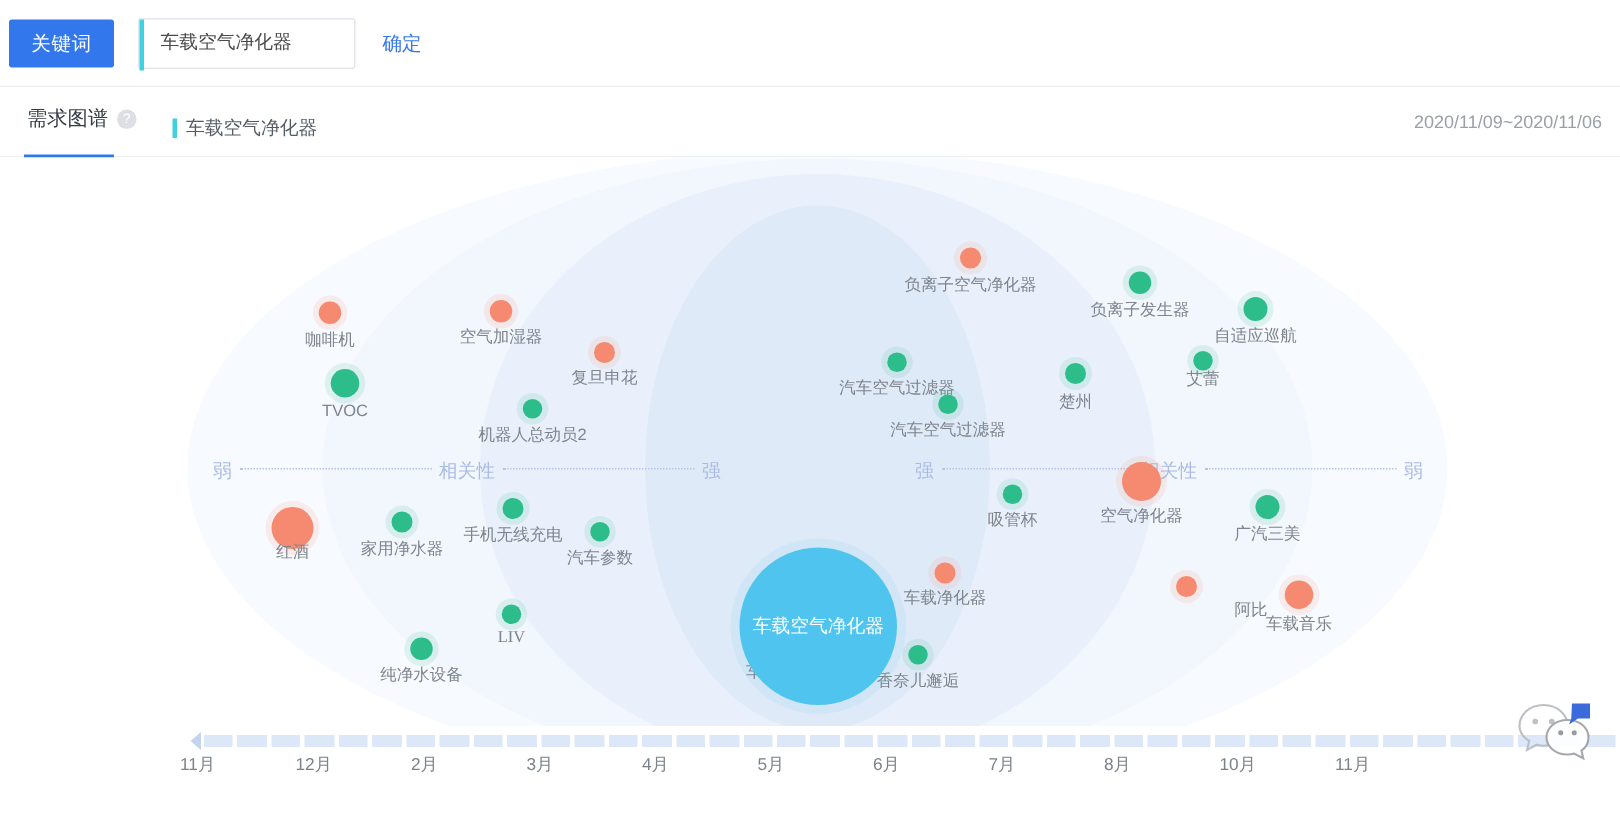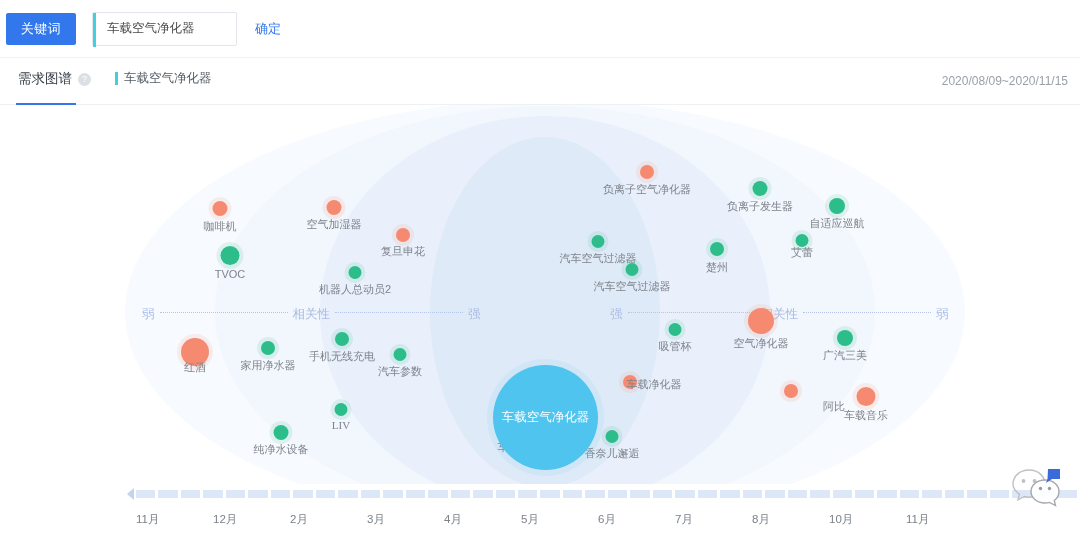--- a/index.html
+++ b/index.html
@@ -72,21 +72,21 @@
   
   .subheader {
     position: absolute; left: 0; top: 57px;
     width: 1080px; height: 48px;
     background: #ffffff;
     border-top: 1px solid #f0f1f3;
     border-bottom: 1px solid #eef0f2;
   }
   .tab-wrap {
     position: absolute; left: 18px; top: 12px;
-    display: flex; align-items: flex-start;
+    display: flex; align-items: center;
   }
   .tab-label {
     font-size: 13.5px;
     color: #333b45;
     cursor: pointer;
     position: relative;
     padding-bottom: 12px;
   }
   .tab-underline {
     position: absolute; left: 16px; top: 45px;
@@ -223,22 +223,22 @@
   }
   .tl-arrow {
     position: absolute; left: 127px; top: 4px;
     width: 0; height: 0;
     border-top: 6px solid transparent;
     border-bottom: 6px solid transparent;
     border-right: 7px solid #c3d4ee;
     cursor: pointer;
   }
   .tl-labels {
-    position: absolute; left: 136px; top: 18px;
-    width: 944px; height: 20px; margin-top: 10px;
+    position: absolute; left: 120px; top: 18px;
+    width: 944px; height: 20px;
   }
   .tl-label {
     position: absolute;
     font-size: 11.5px;
     color: #7b828a;
   }
 
   
   .watermark {
     position: absolute; right: 10px; top: 466px;
@@ -273,21 +273,21 @@
   <div class="tab-wrap">
     <div class="tab-label">
       <span>需求图谱</span><span class="help-icon">?</span>
     </div>
     <div class="kw-chip">
       <div class="kw-chip-bar"></div>
       <div class="kw-chip-text">车载空气净化器</div>
     </div>
   </div>
   <div class="tab-underline"></div>
-  <div class="date-range">2020/08/09~2020/11/15</div>
+  <div class="date-range">2020/11/09~2020/11/06</div>
 </div>
 
 <div class="legend">
   <div class="legend-group">
     <span class="legend-title">搜索指数</span>
     <span class="legend-word">低</span>
     <span class="dot dot-s1"></span>
     <span class="dot dot-s2"></span>
     <span class="dot dot-s3"></span>
     <span class="legend-word">高</span>
@@ -386,21 +386,21 @@
       <div class="node" style="left: 647px; top: 60px; width: 0px;">
         <div class="node-dot" style="width: 14px; height: 14px; background: rgb(245, 138, 112); box-shadow: rgba(245, 138, 112, 0.13) 0px 0px 0px 4px;"></div>
         <div class="node-label" style="top: 17px;">负离子空气净化器</div>
       </div>
       <div class="node" style="left: 675px; top: 217.5px; width: 0px;">
         <div class="node-dot" style="width: 13px; height: 13px; background: rgb(45, 189, 138); box-shadow: rgba(45, 189, 138, 0.13) 0px 0px 0px 4px;"></div>
         <div class="node-label" style="top: 16.5px;">吸管杯</div>
       </div>
       <div class="node" style="left: 630px; top: 270px; width: 0px;">
         <div class="node-dot" style="width: 14px; height: 14px; background: rgb(245, 138, 112); box-shadow: rgba(245, 138, 112, 0.13) 0px 0px 0px 4px;"></div>
-        <div class="node-label" style="top: 2px; margin-left: 24px;">车载净化器</div>
+        <div class="node-label" style="top: 16px;">车载净化器</div>
       </div>
       <div class="node" style="left: 612px; top: 324.5px; width: 0px;">
         <div class="node-dot" style="width: 13px; height: 13px; background: rgb(45, 189, 138); box-shadow: rgba(45, 189, 138, 0.13) 0px 0px 0px 4px;"></div>
         <div class="node-label" style="top: 16.5px;">香奈儿邂逅</div>
       </div>
       <div class="node" style="left: 760px; top: 75.5px; width: 0px;">
         <div class="node-dot" style="width: 15px; height: 15px; background: rgb(45, 189, 138); box-shadow: rgba(45, 189, 138, 0.13) 0px 0px 0px 4px;"></div>
         <div class="node-label" style="top: 18.5px;">负离子发生器</div>
       </div>
       <div class="node" style="left: 717px; top: 137px; width: 0px;">

